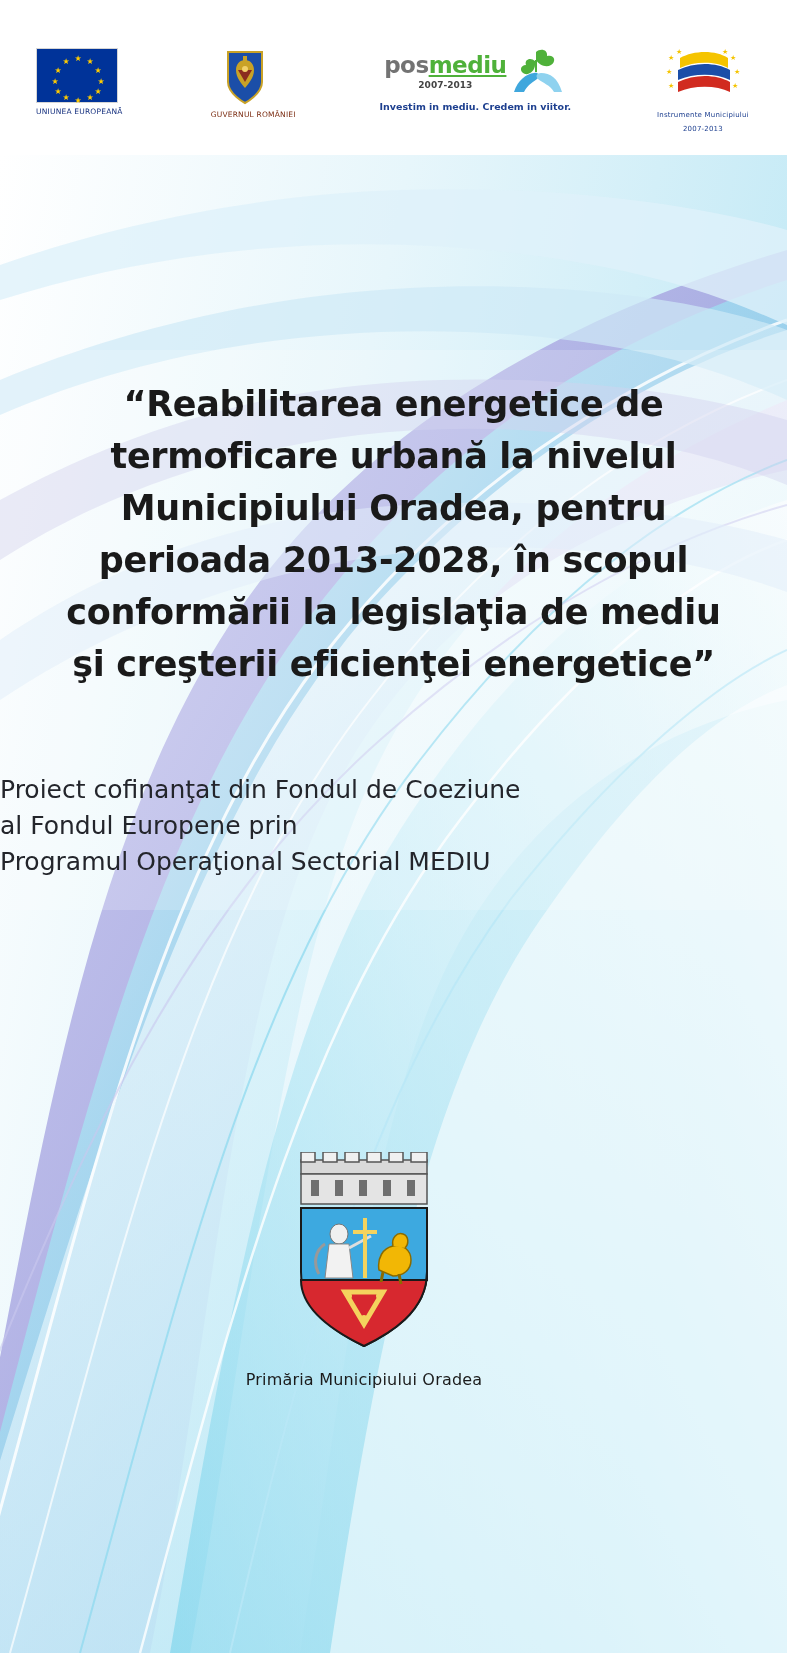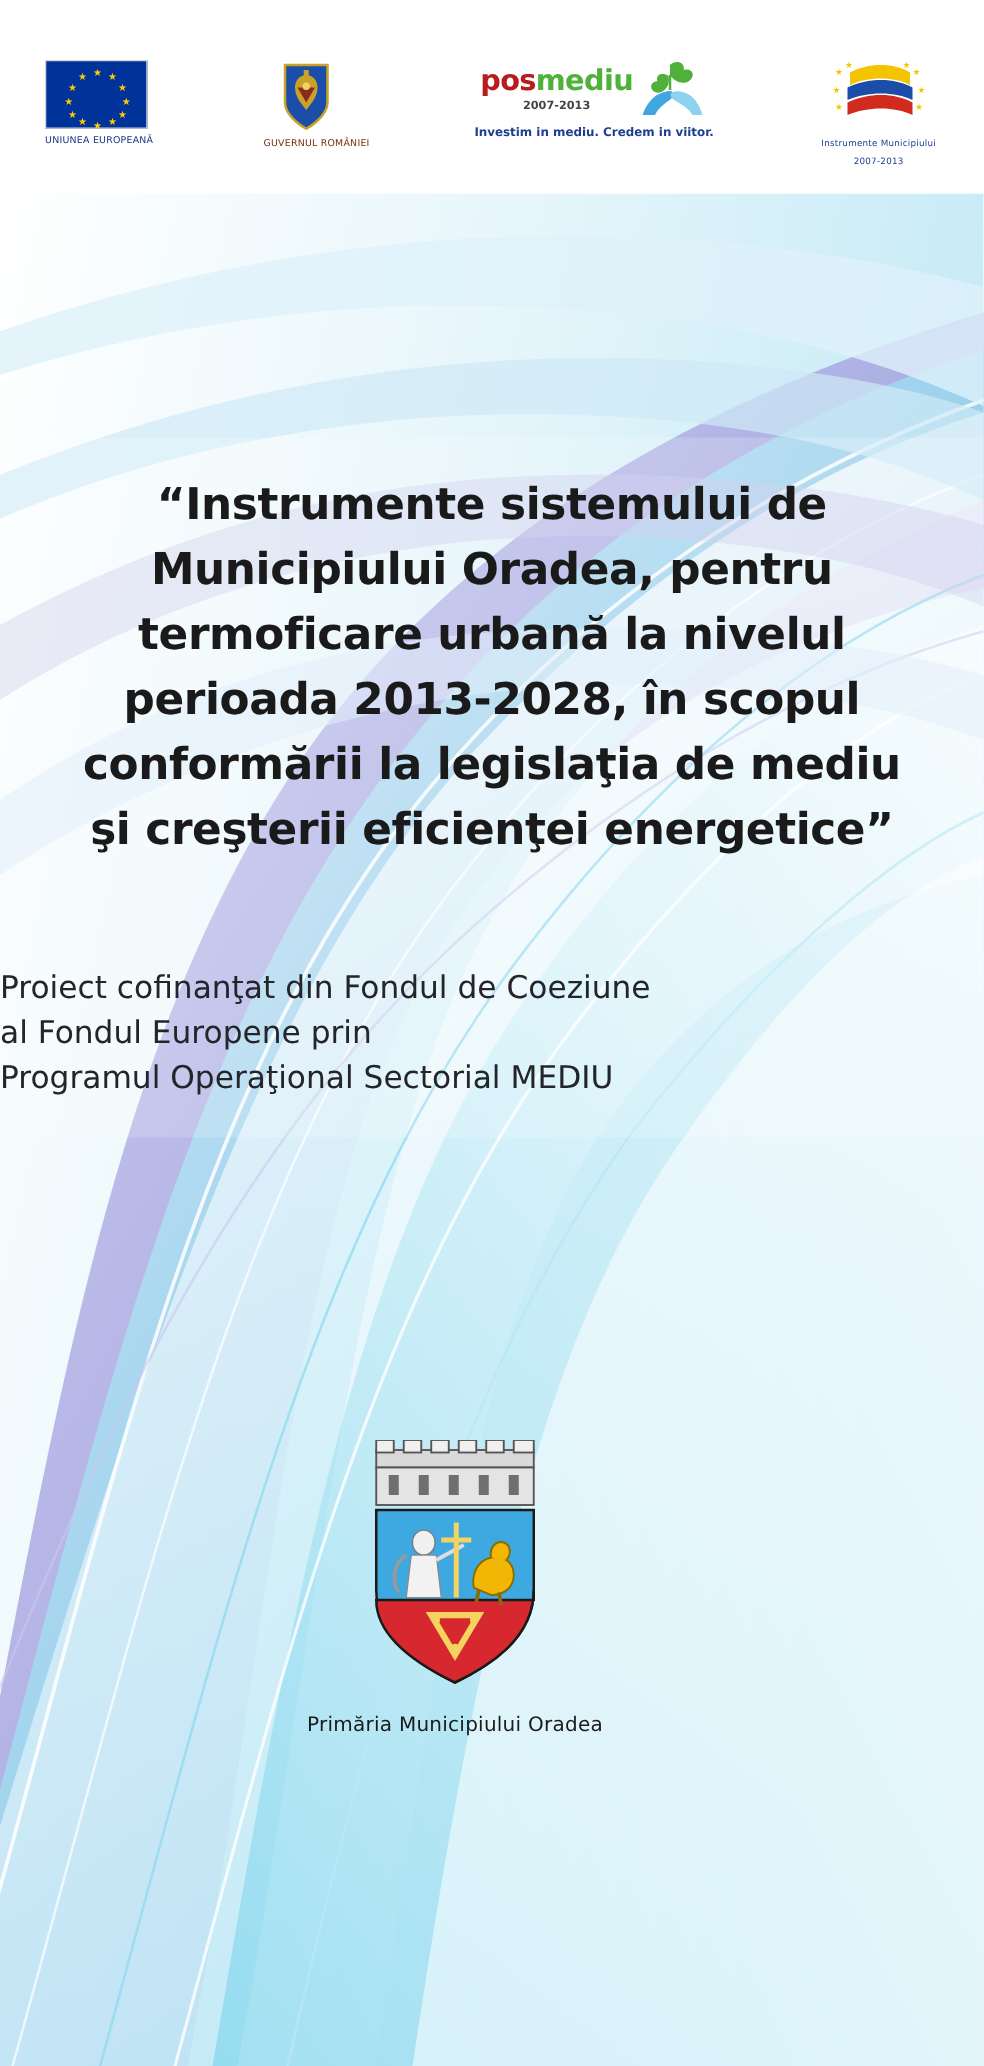--- a/index.html
+++ b/index.html
@@ -93,22 +93,22 @@
   
   .pos-logo {
     width: 215px;
     text-align: center;
   }
   .pos-word {
     font-size: 23px;
     font-weight: bold;
     letter-spacing: -0.5px;
   }
-  .pos-pos { color: #b91c1c; }
-  .pos-mediu { color: #4fb13a; }
+  .pos-pos { color: #737373; }
+  .pos-mediu { color: #4fb13a; text-decoration: underline; }
   .pos-years {
     font-size: 9px;
     font-weight: bold;
     color: #444;
     margin-top: 1px;
   }
   .pos-slogan {
     font-size: 9.5px;
     font-weight: bold;
     color: #1d3f8f;
@@ -311,23 +311,23 @@
           <text x="12" y="6" font-size="7">★</text>
           <text x="58" y="6" font-size="7">★</text>
         </g>
       </svg>
       <div class="logo-caption is">Instrumente Municipiului</div>
       <div class="logo-caption is">2007-2013</div>
     </div>
   </div>
 
   <div class="title-block">
-    <div class="title-line">“Instrumente sistemului de</div>
+    <div class="title-line">“Reabilitarea energetice de</div>
+    <div class="title-line">termoficare urbană la nivelul</div>
     <div class="title-line">Municipiului Oradea, pentru</div>
-    <div class="title-line">termoficare urbană la nivelul</div>
     <div class="title-line">perioada 2013-2028, în scopul</div>
     <div class="title-line">conformării la legislaţia de mediu</div>
     <div class="title-line">şi creşterii eficienţei energetice”</div>
   </div>
 
   <div class="subtitle-block">
     <div class="subtitle-line">Proiect cofinanţat din Fondul de Coeziune</div>
     <div class="subtitle-line">al Fondul Europene prin</div>
     <div class="subtitle-line">Programul Operaţional Sectorial MEDIU</div>
   </div>

